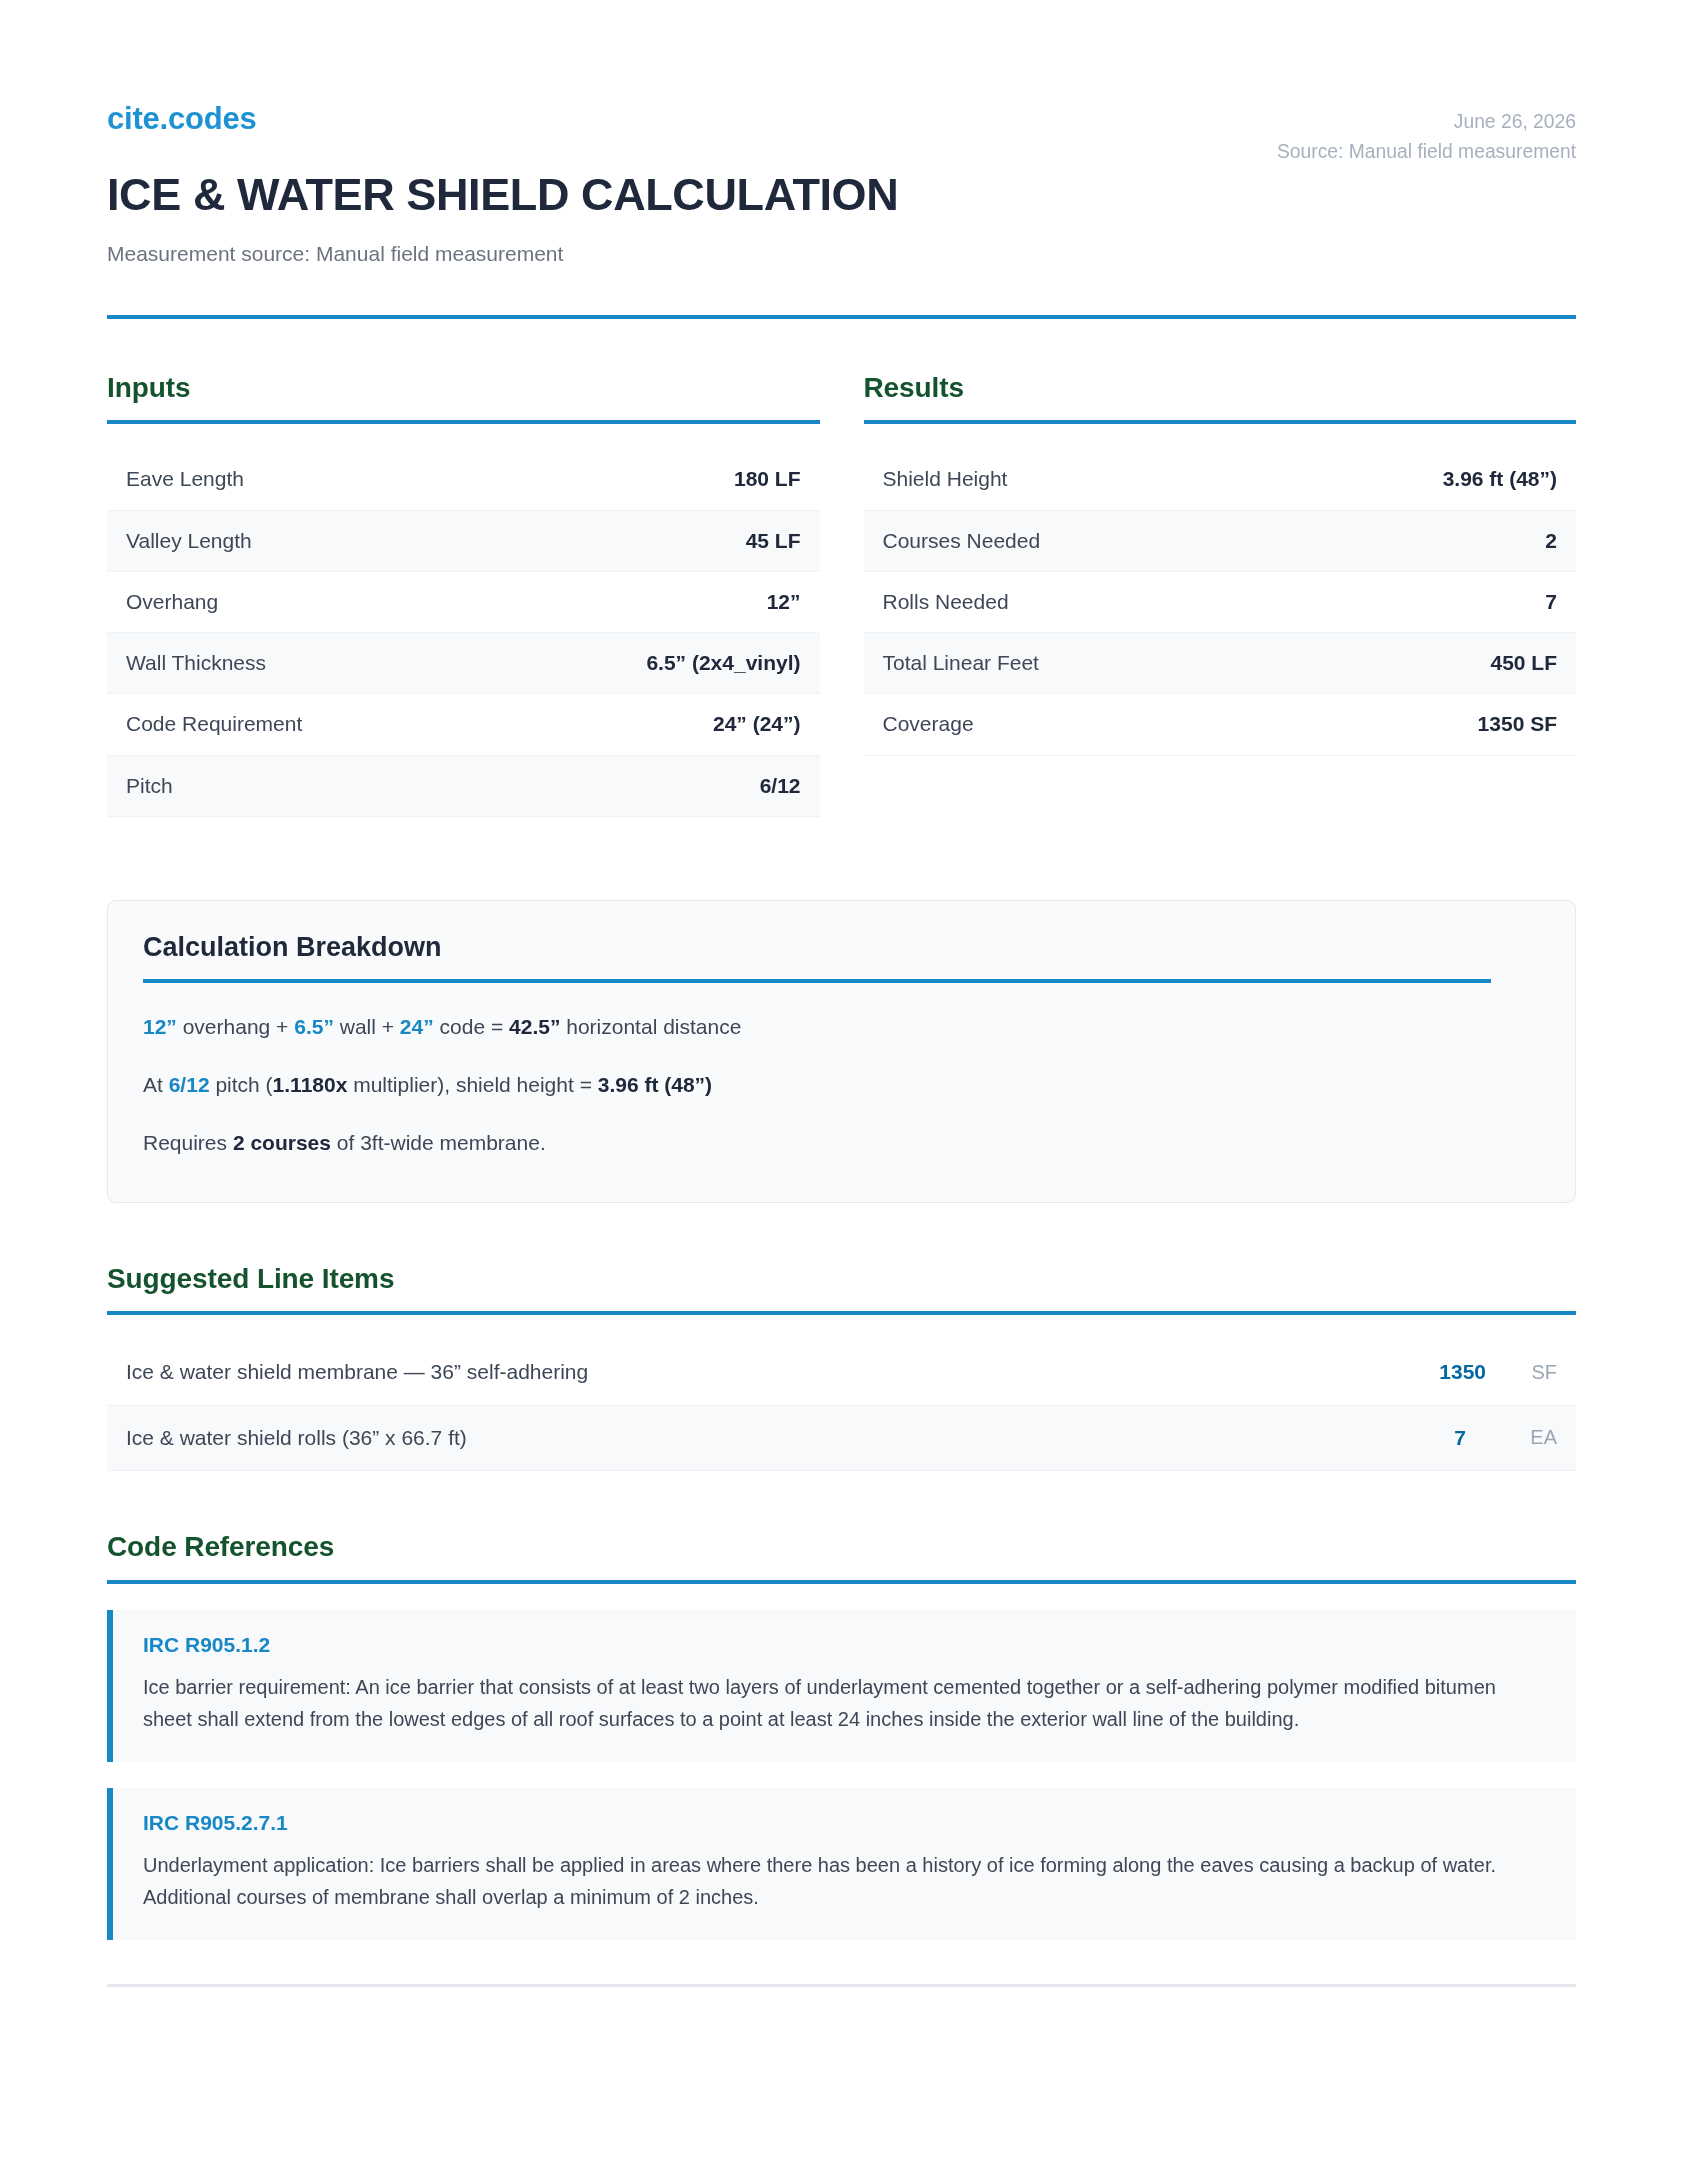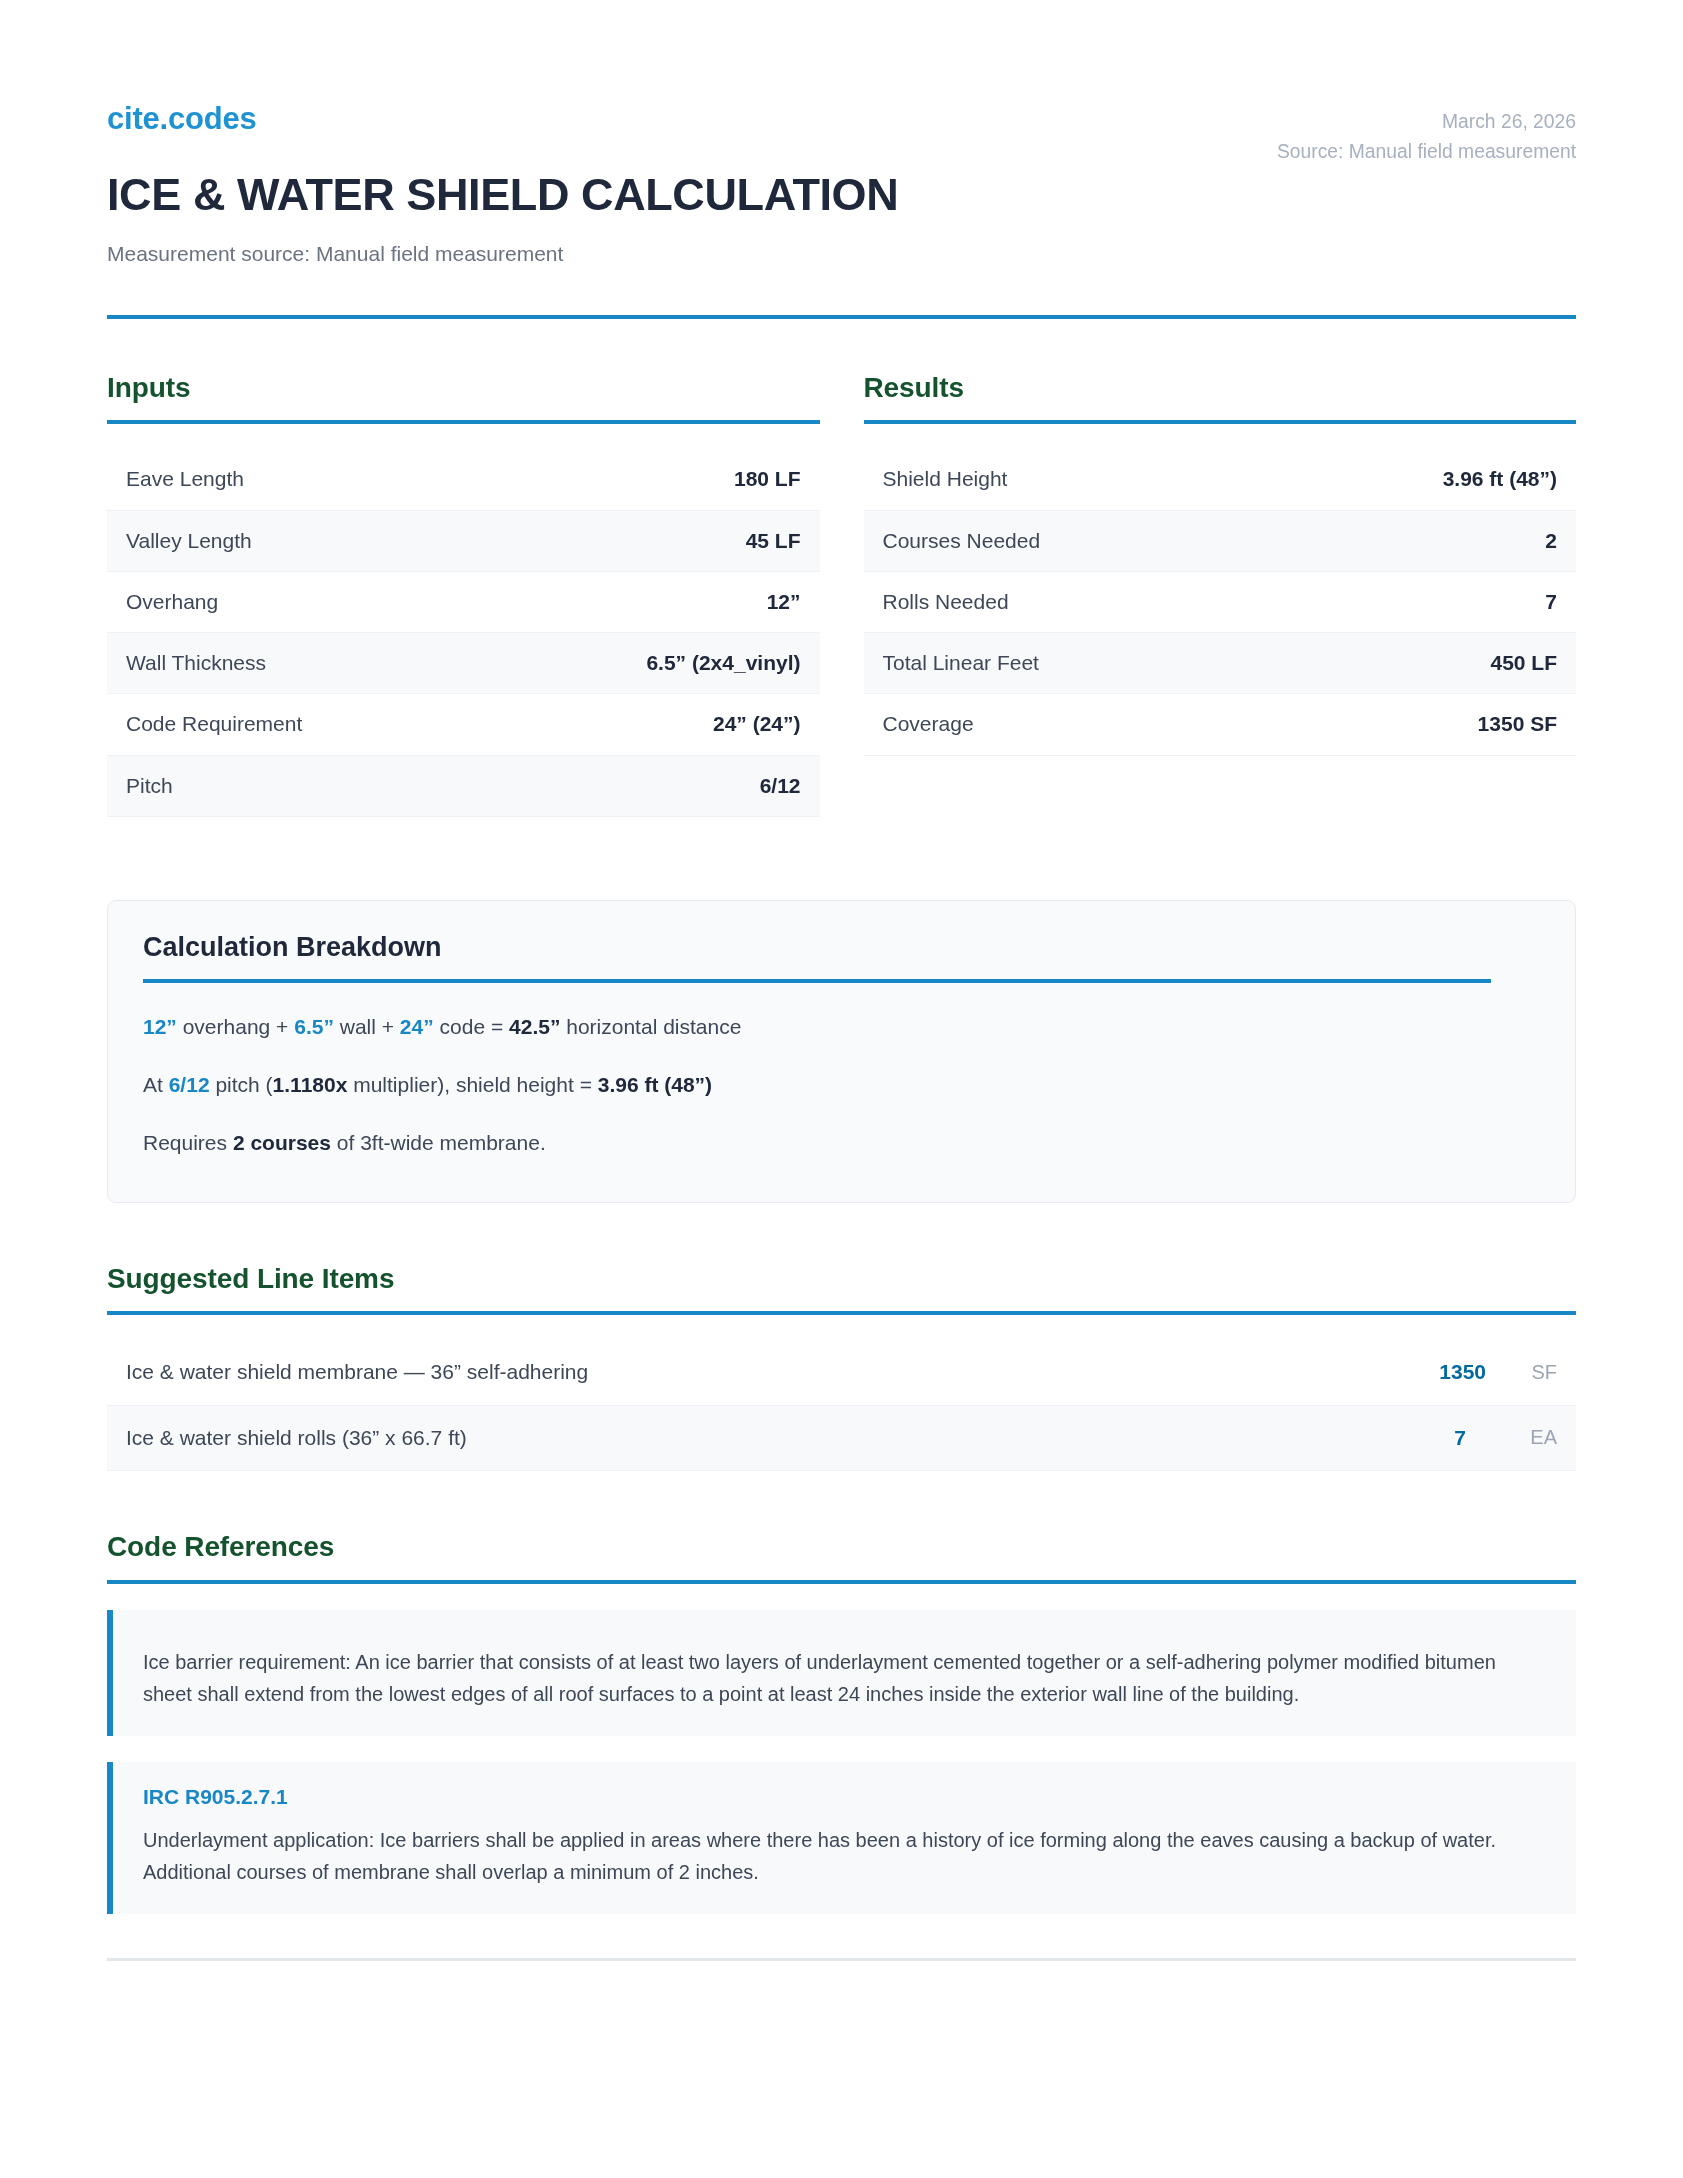--- a/index.html
+++ b/index.html
@@ -223,21 +223,21 @@
 </style>
 </head>
 <body>
 
 <div class="page">
 
   <div class="header">
     <div class="brand">cite.codes</div>
 
     <div class="meta">
-      <div>March 26, 2026</div>
+      <div>June 26, 2026</div>
       <div>Source: Manual field measurement</div>
     </div>
 
     <h1 class="doc-title">ICE &amp; WATER SHIELD CALCULATION</h1>
     <div class="doc-sub">Measurement source: Manual field measurement</div>
   </div>
 
   <div class="rule-top"></div>
 
   <div class="cols">
@@ -339,20 +339,21 @@
         <span class="li-unit">EA</span>
       </div>
     </div>
   </div>
 
   <div class="block">
     <div class="sec-head">Code References</div>
     <div class="sec-rule"></div>
 
     <div class="ref">
+      <div class="ref-id">IRC R905.1.2</div>
       <div class="ref-text">Ice barrier requirement: An ice barrier that consists of at least two layers of underlayment cemented together or a self-adhering polymer modified bitumen sheet shall extend from the lowest edges of all roof surfaces to a point at least 24 inches inside the exterior wall line of the building.</div>
     </div>
 
     <div class="ref">
       <div class="ref-id">IRC R905.2.7.1</div>
       <div class="ref-text">Underlayment application: Ice barriers shall be applied in areas where there has been a history of ice forming along the eaves causing a backup of water. Additional courses of membrane shall overlap a minimum of 2 inches.</div>
     </div>
   </div>
 
   <div class="rule-bottom"></div>

